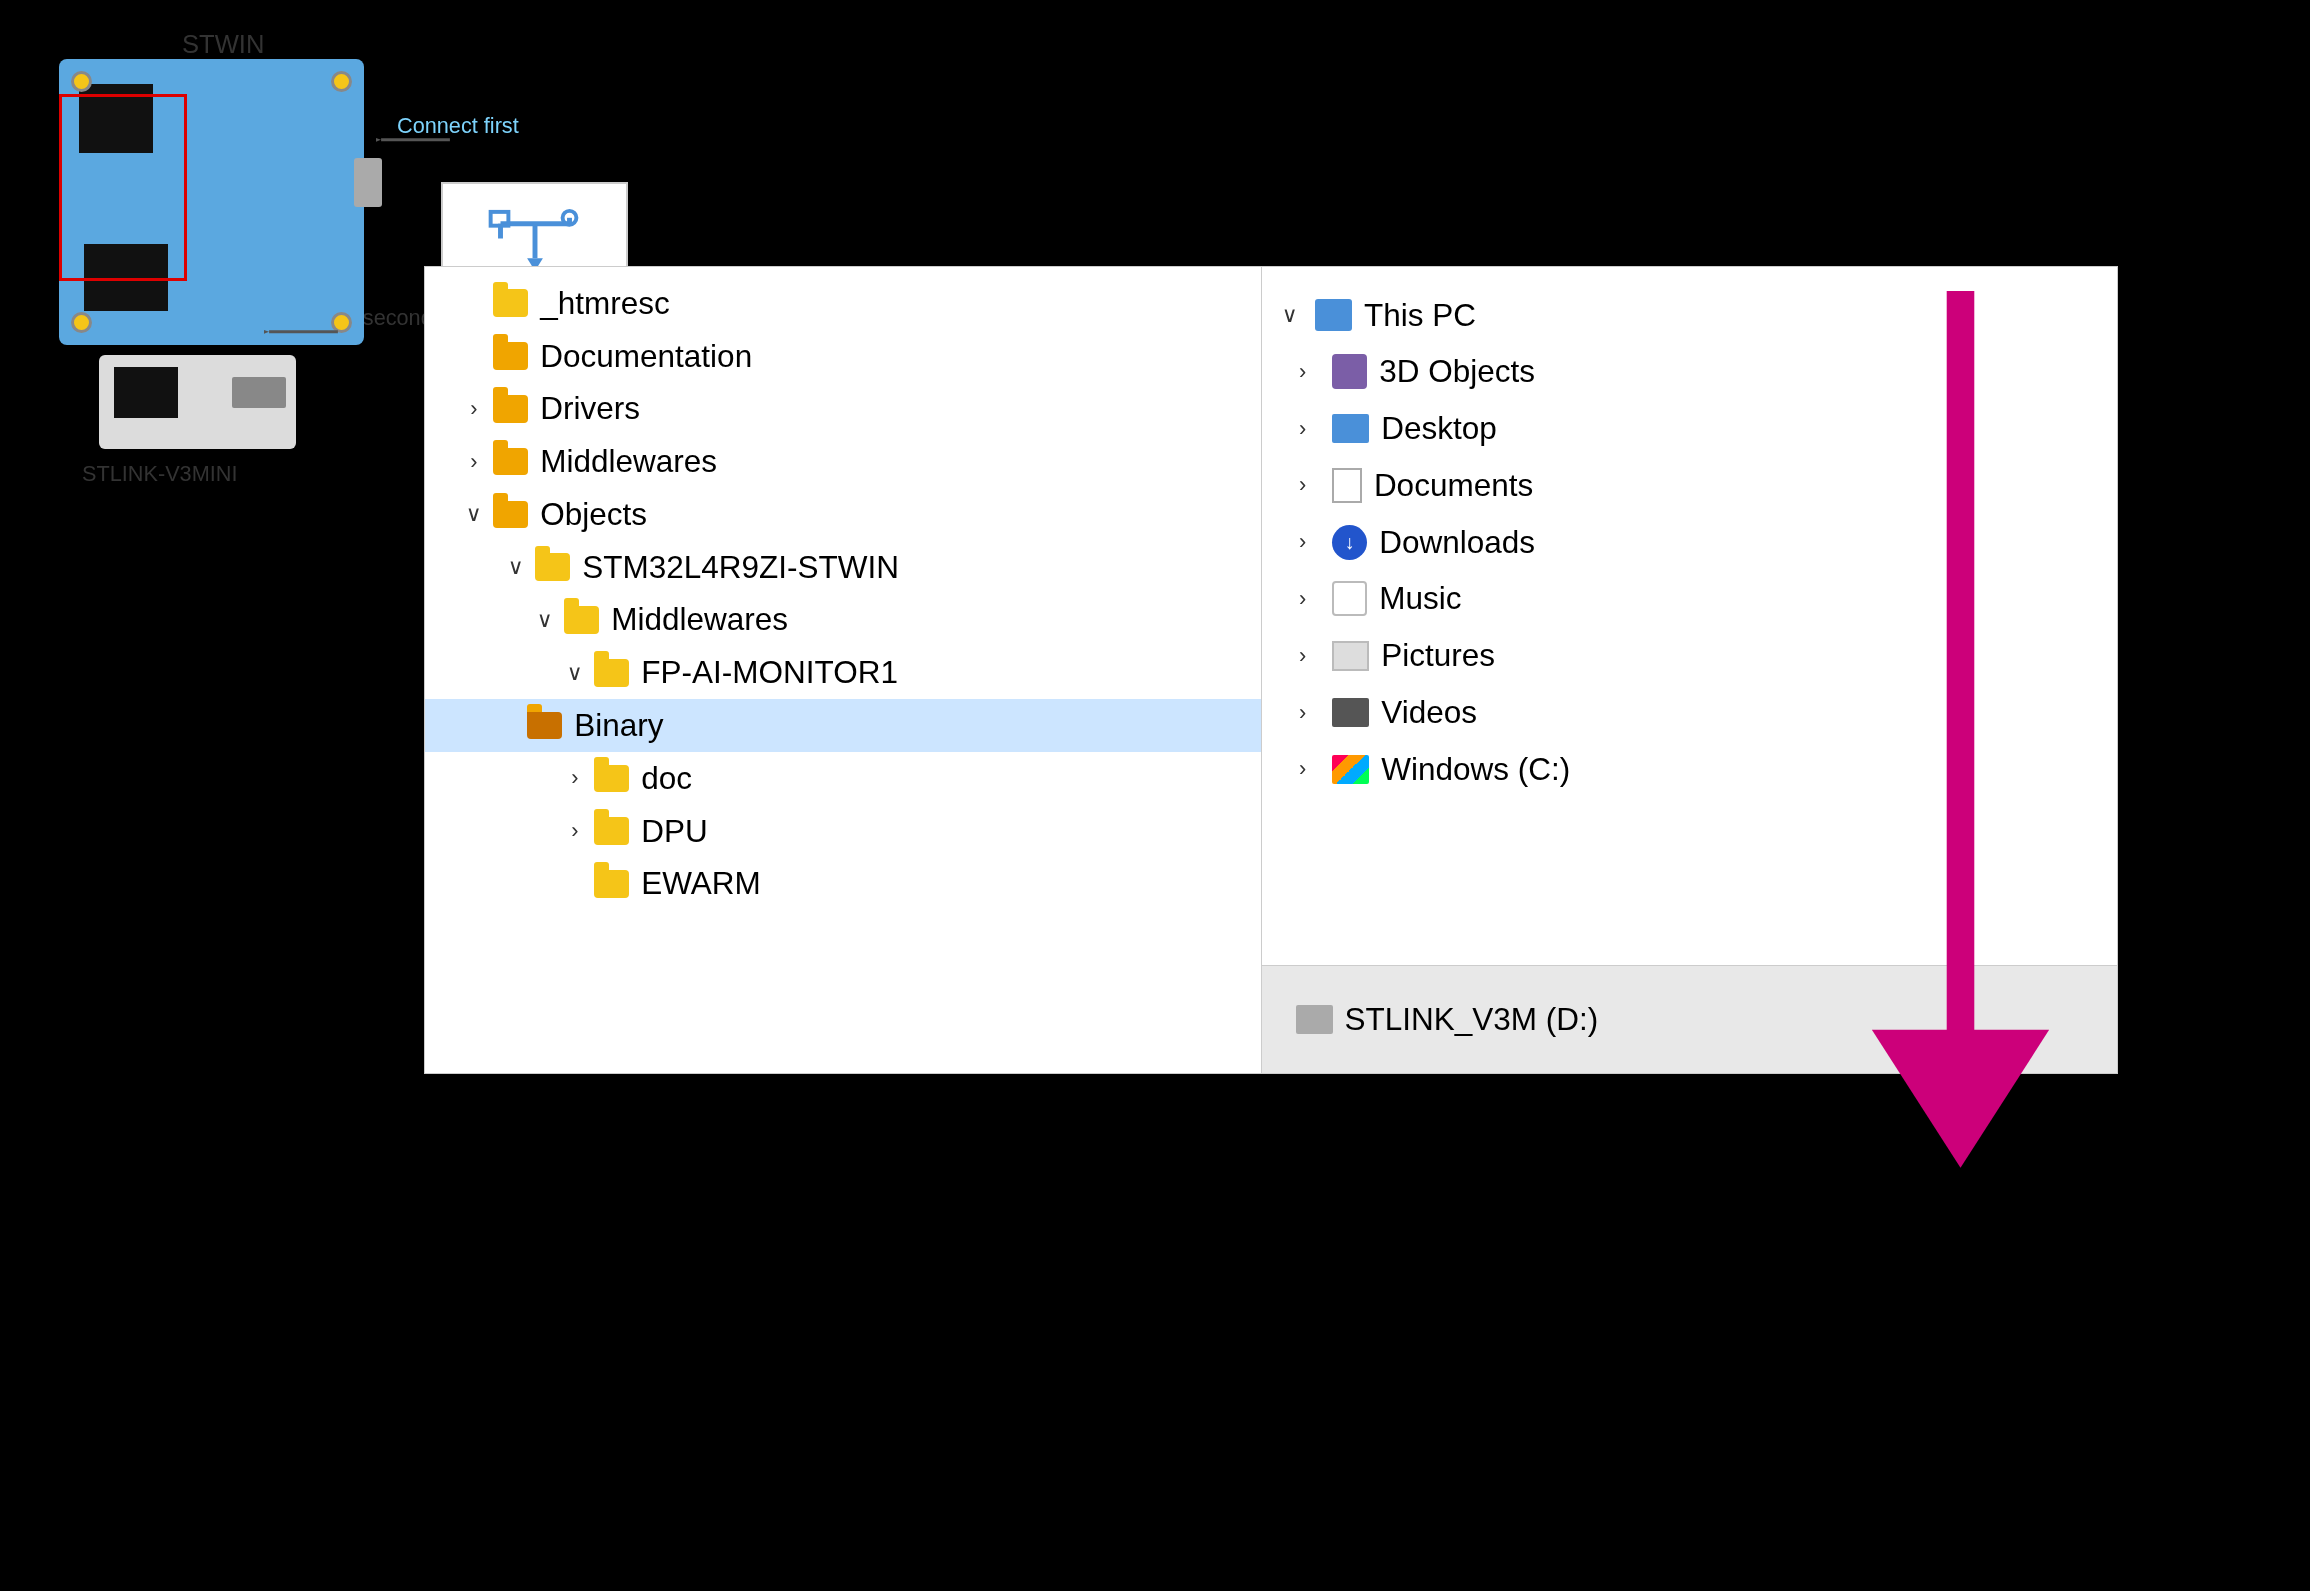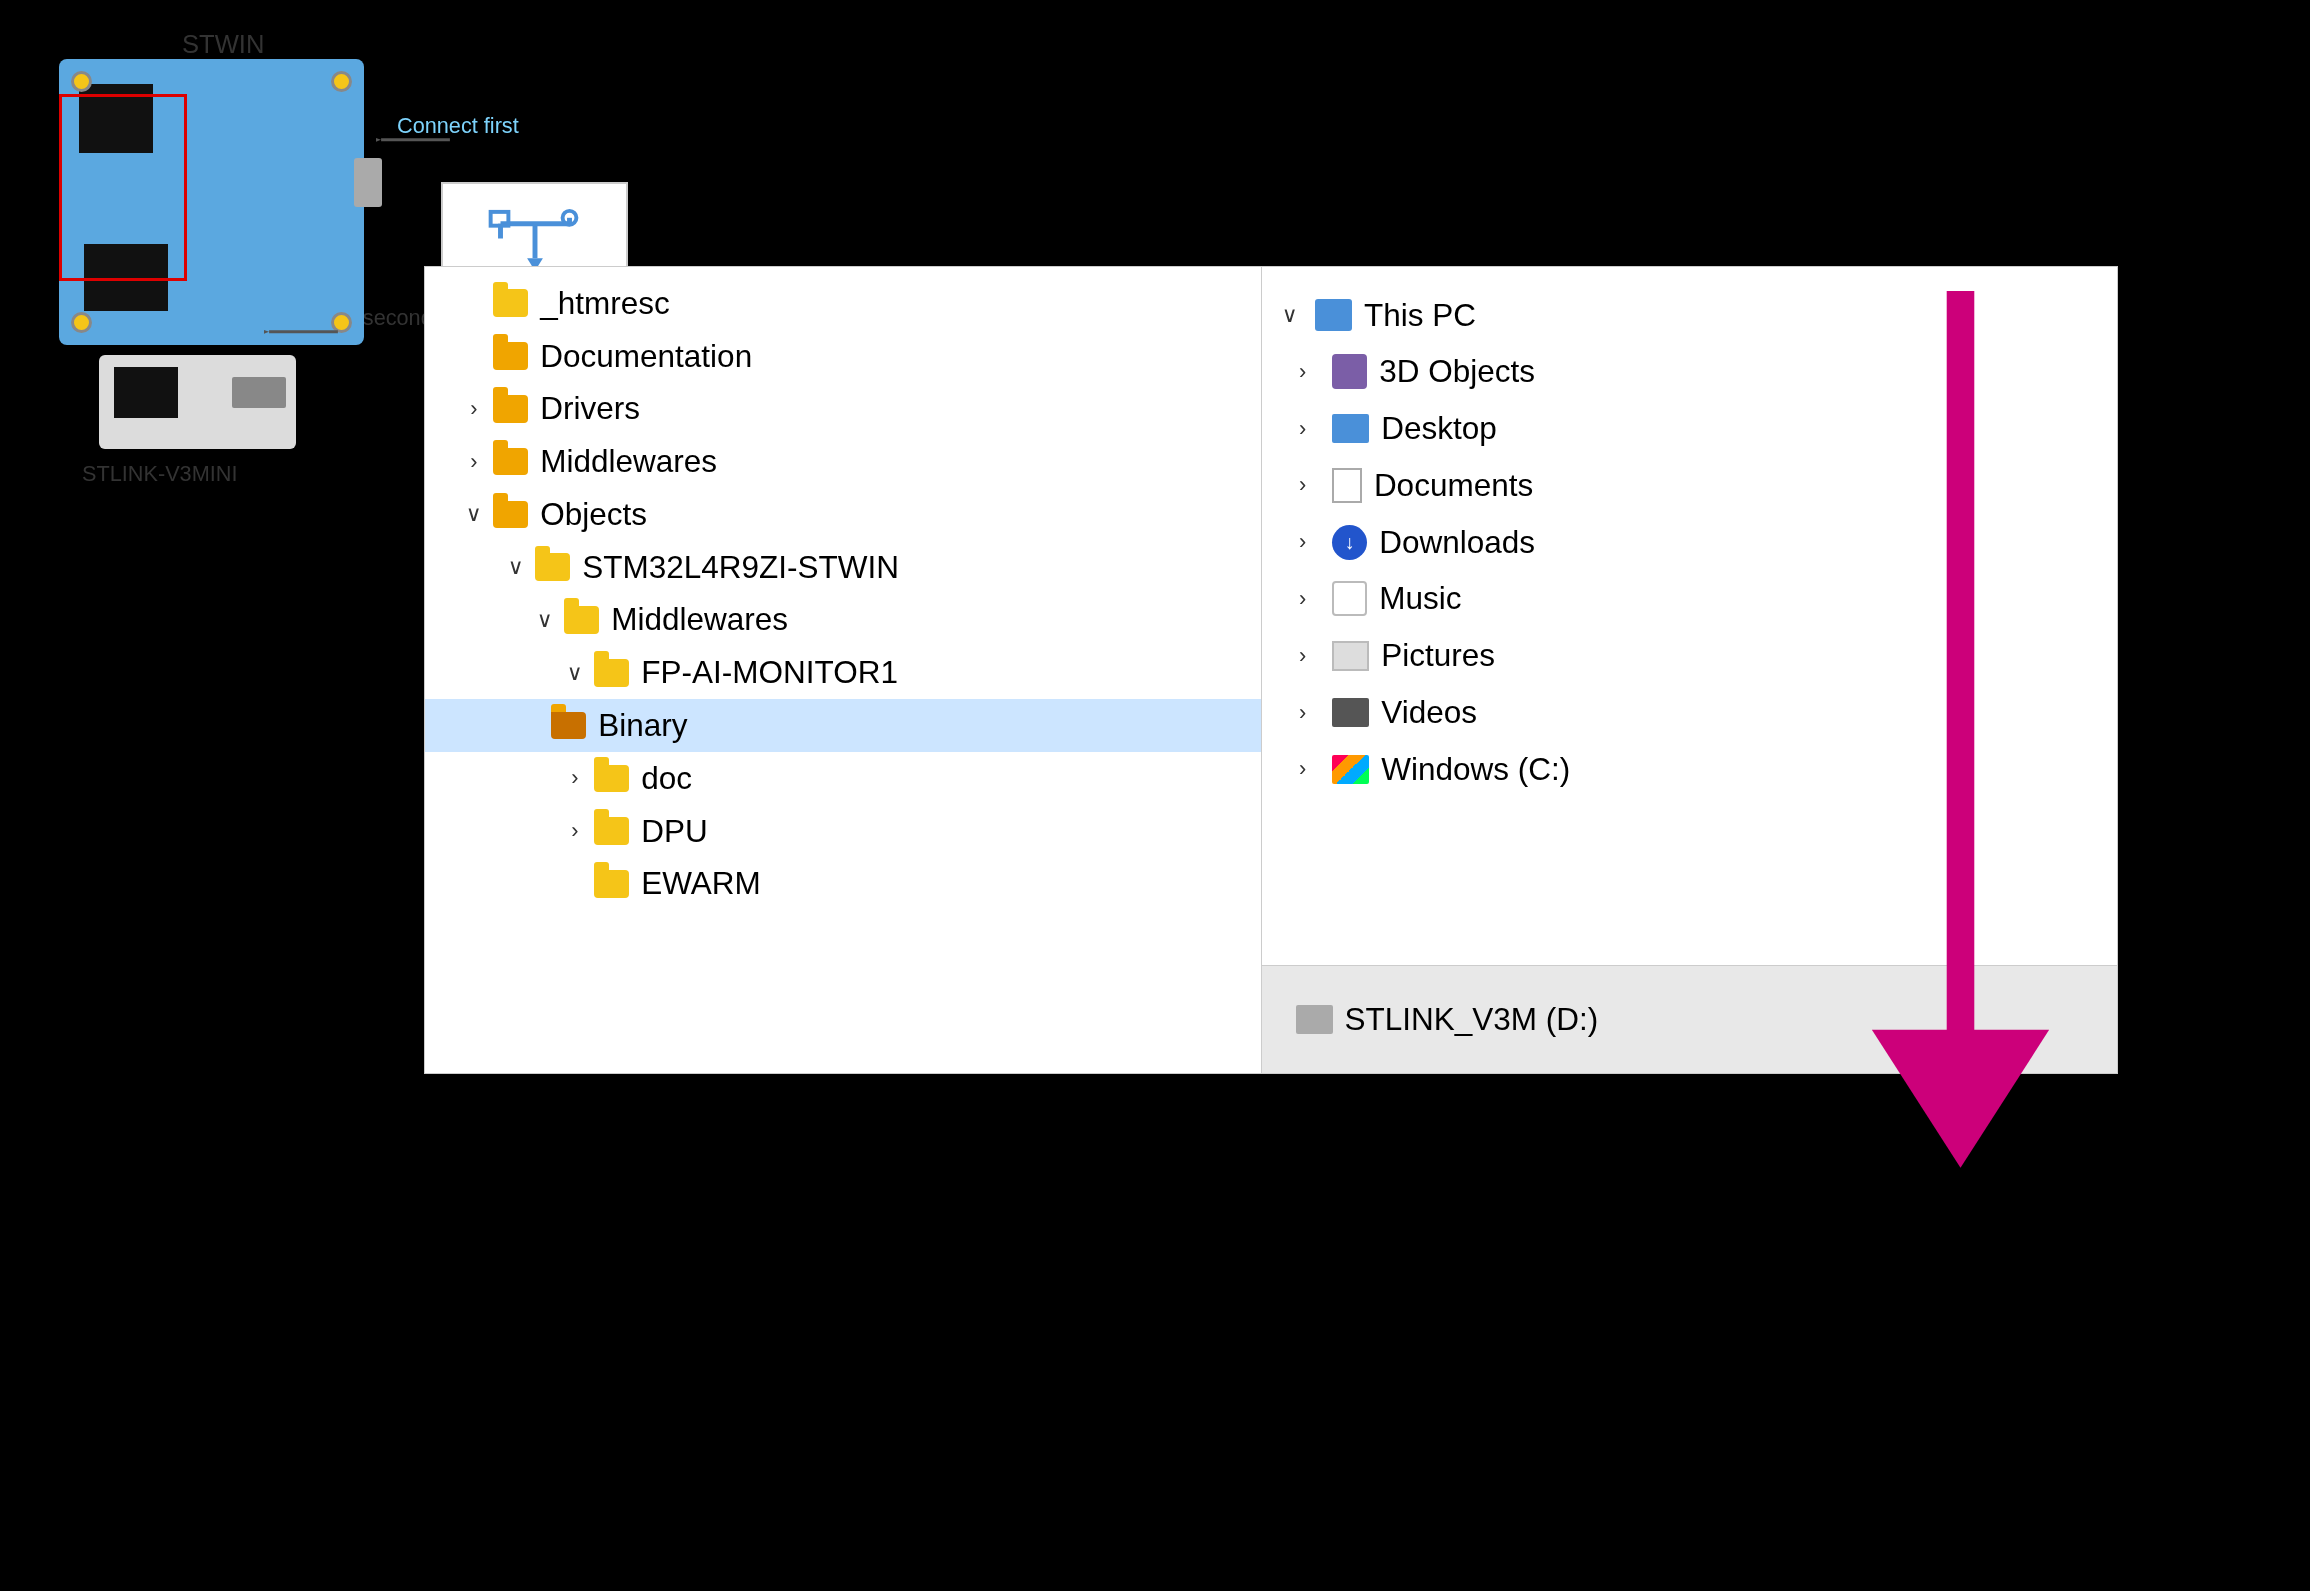--- a/index.html
+++ b/index.html
@@ -206,21 +206,21 @@
       display: flex;
       align-items: center;
       padding-left: 19.7px;
     }
 
     
     .indent-1 { padding-left: 37px; }
     .indent-2 { padding-left: 79px; }
     .indent-3 { padding-left: 108px; }
     .indent-4 { padding-left: 138px; }
-    .indent-5 { padding-left: 95px; }
+    .indent-5 { padding-left: 71px; }
   </style>
 </head>
 <body>
 
 <div class="diagram-area">
 
   <span style="position:absolute; top:29.6px; left:182px; color:#333; font-size:25.6px; background:transparent; z-index:10;">STWIN</span>
 
   <div style="position:absolute; top:59px; left:59px; width:305px; height:286px; background:#5ba8e0; border-radius:7.9px; z-index:2;">
 

